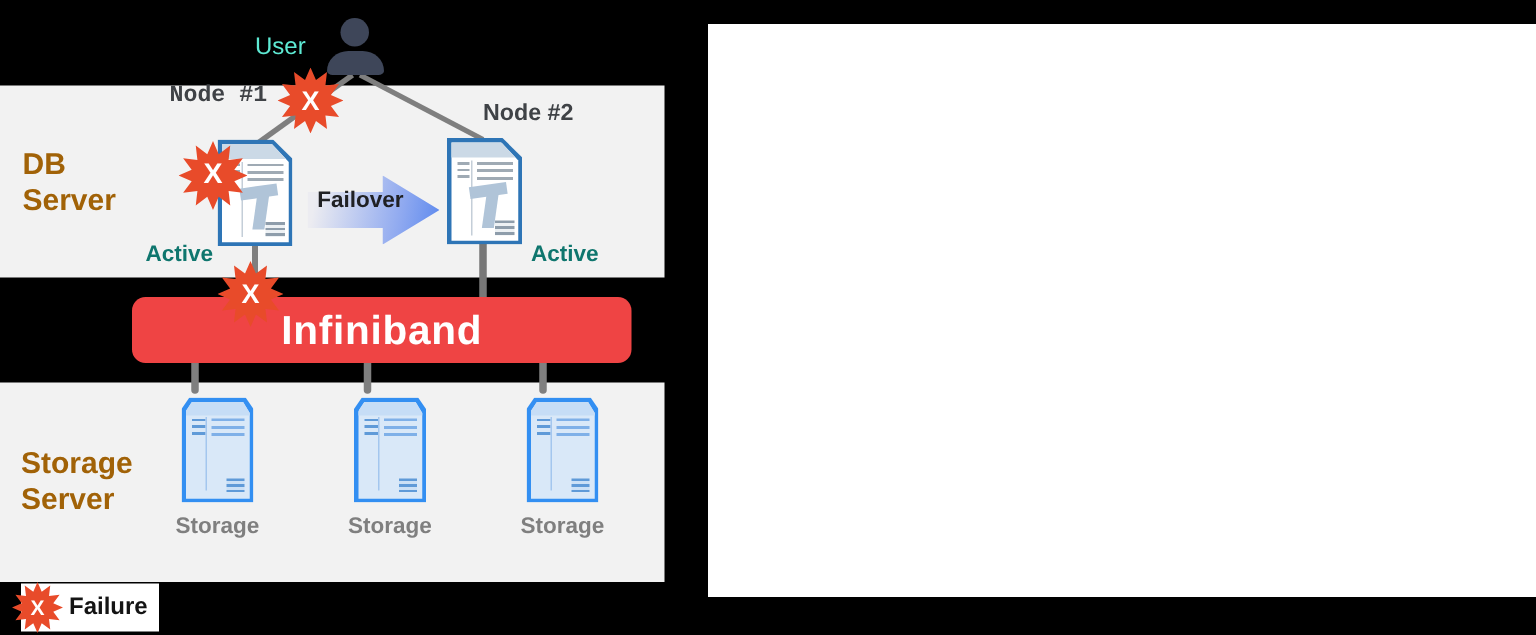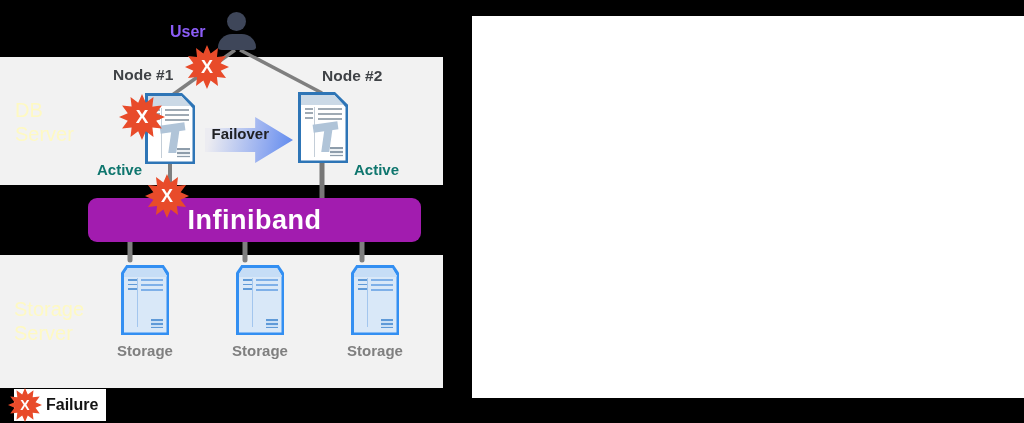--- a/index.html
+++ b/index.html
@@ -7,36 +7,36 @@
   body { background:#000; font-family:"Liberation Sans", sans-serif; position:relative; overflow:hidden; }
   .abs { position:absolute; }
 
   
   .white-panel { left:472px; top:16px; width:552px; height:382px; background:#ffffff; }
   .section-box { left:0; background:#F2F2F2; width:443px; }
   .db-box { top:57px; height:128px; }
   .storage-box { top:255px; height:133px; }
 
   
-  .section-title { color:#fef9c3; font-weight:400; font-size:20px; line-height:24px; }
+  .section-title { color:#a16207; font-weight:700; font-size:20px; line-height:24px; }
   .db-title { left:15px; top:98px; }
   .storage-title { left:14px; top:297px; }
 
   
-  .user-label { left:170px; top:23px; font-size:16px; font-weight:700; color:#8b5cf6; }
+  .user-label { left:170px; top:23px; font-size:16px; font-weight:400; color:#5eead4; }
   .person-head { left:227px; top:12px; width:19px; height:19px; border-radius:50%; background:#3E4659; }
   .person-body { left:218px; top:34px; width:38px; height:16px; background:#3E4659;
                  border-radius:45% 45% 12% 12% / 100% 100% 20% 20%; }
 
   
   .connectors { left:0; top:0; width:1024px; height:423px; pointer-events:none; }
 
   
   .node-label { font-size:15.5px; font-weight:700; color:#3F4246; }
-  .node1-label { left:113px; top:66px; }
+  .node1-label { left:113px; top:54px;font-family:Liberation Mono, monospace; }
   .node2-label { left:322px; top:67px;text-align:right; }
 
   
   .doc-icon { width:50px; height:71px; }
   .doc-clip { position:absolute; inset:0; clip-path:polygon(0 0, 74% 0, 100% 18%, 100% 100%, 0 100%); background:#2E75B6; }
   .doc-inner { position:absolute; inset:2.5px; clip-path:polygon(0 0, 74% 0, 100% 19%, 100% 100%, 0 100%); background:#fff; }
   .doc-topband { position:absolute; left:0; top:0; width:100%; height:10px; background:#CBD9E6; }
   .doc-mini-lines { position:absolute; left:4px; top:13px; width:8px; height:11px;
         background:repeating-linear-gradient(180deg,#9FAAB4 0 1.8px, transparent 1.8px 4.4px); }
   .doc-lines { position:absolute; left:17px; top:13px; right:4px; height:13px;
@@ -54,21 +54,21 @@
   .active1 { left:96px; top:161px; width:46px; text-align:right; }
   .active2 { left:354px; top:161px; }
 
   
   .failover-arrow { left:205px; top:117px; width:88px; height:46px;
         background:linear-gradient(100deg,#ECECF1 8%, #8FA9F0 70%, #5B88EE 100%);
         clip-path:polygon(0 24%, 57% 24%, 57% 0, 100% 50%, 57% 100%, 57% 76%, 0 76%); }
   .failover-text { left:209px; top:125px; width:60px; text-align:right; font-size:15px; font-weight:700; color:#202124; }
 
   
-  .infiniband { left:88px; top:198px; width:333px; height:44px; background:#a21caf; border-radius:9px;
+  .infiniband { left:88px; top:198px; width:333px; height:44px; background:#ef4444; border-radius:9px;
         display:flex; align-items:center; justify-content:center; }
   .infiniband span { color:#fff; font-size:27px; font-weight:700; letter-spacing:.5px; }
 
   
   .storage-icon { width:48px; height:70px; top:265px; }
   .st-clip { position:absolute; inset:0; clip-path:polygon(0 11%, 11% 0, 89% 0, 100% 11%, 100% 100%, 0 100%); background:#338FF2; }
   .st-inner { position:absolute; inset:2.5px; clip-path:polygon(0 11%, 11% 0, 89% 0, 100% 12%, 100% 100%, 0 100%); background:#D9E8F8; }
   .st-topband { position:absolute; left:0; top:0; width:100%; height:9px; background:#C6DDF6; }
   .st-mini-lines { position:absolute; left:4px; top:11px; width:9px; height:12px;
         background:repeating-linear-gradient(180deg,#5F9AD8 0 1.8px, transparent 1.8px 4.6px); }

